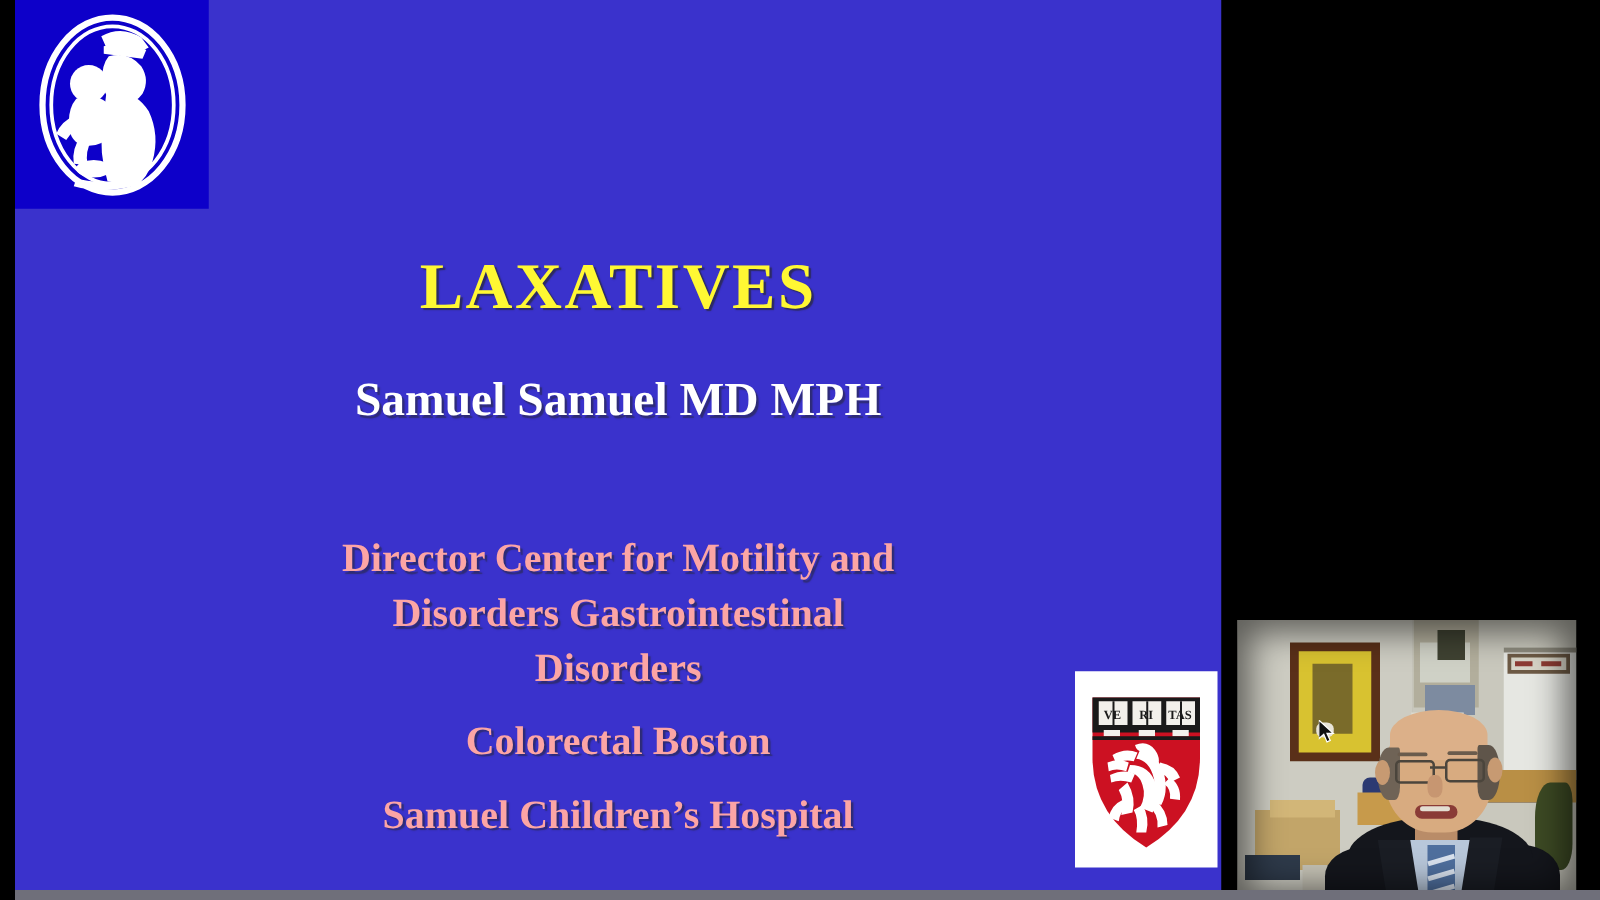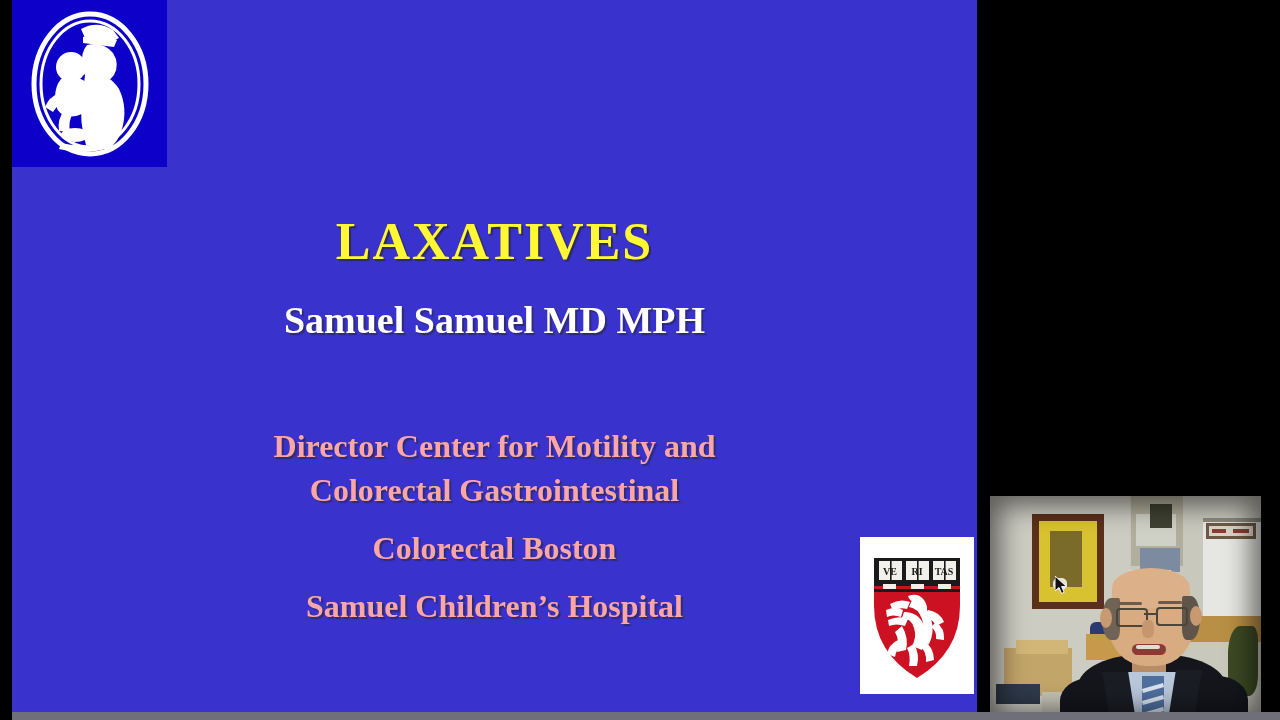--- a/index.html
+++ b/index.html
@@ -61,21 +61,21 @@
     display: flex;
     align-items: center;
     justify-content: center;
   }
   #seal-box svg { display: block; }
 
   
   .slide-title {
     position: absolute;
     left: 0;
-    top: 216px;
+    top: 204px;
     width: 965px;
     text-align: center;
     font-size: 52px;
     font-weight: bold;
     letter-spacing: 2px;
     color: #FFF833;
     text-shadow: 2px 2px 1px rgba(40,40,60,0.75);
     line-height: 1;
   }
 
@@ -246,21 +246,22 @@
         <path d="M36 134 q26 6 50 -2 l2 6 q-28 9 -54 2 z" fill="#FFFFFF"></path>
       </svg>
     </div>
 
     <div class="slide-title">LAXATIVES</div>
 
     <div class="slide-author">Samuel Samuel MD MPH</div>
 
     <div id="affiliation">
       <div class="aff-line">Director Center for Motility and</div>
-      <div class="aff-line">Colorectal Gastrointestinal</div>
+      <div class="aff-line">Disorders Gastrointestinal</div>
+      <div class="aff-line">Disorders</div>
       <div class="aff-line gap">Colorectal Boston</div>
       <div class="aff-line gap">Samuel Children’s Hospital</div>
     </div>
 
     <div id="hms-shield">
       <svg width="98" height="136" viewBox="0 0 98 136" aria-hidden="true">
 
         <path d="M6 10 H92 V58 Q92 104 49 130 Q6 104 6 58 Z" fill="#CC1122"></path>
 
         <rect x="6" y="10" width="86" height="28" fill="#1A1A1A"></rect>

